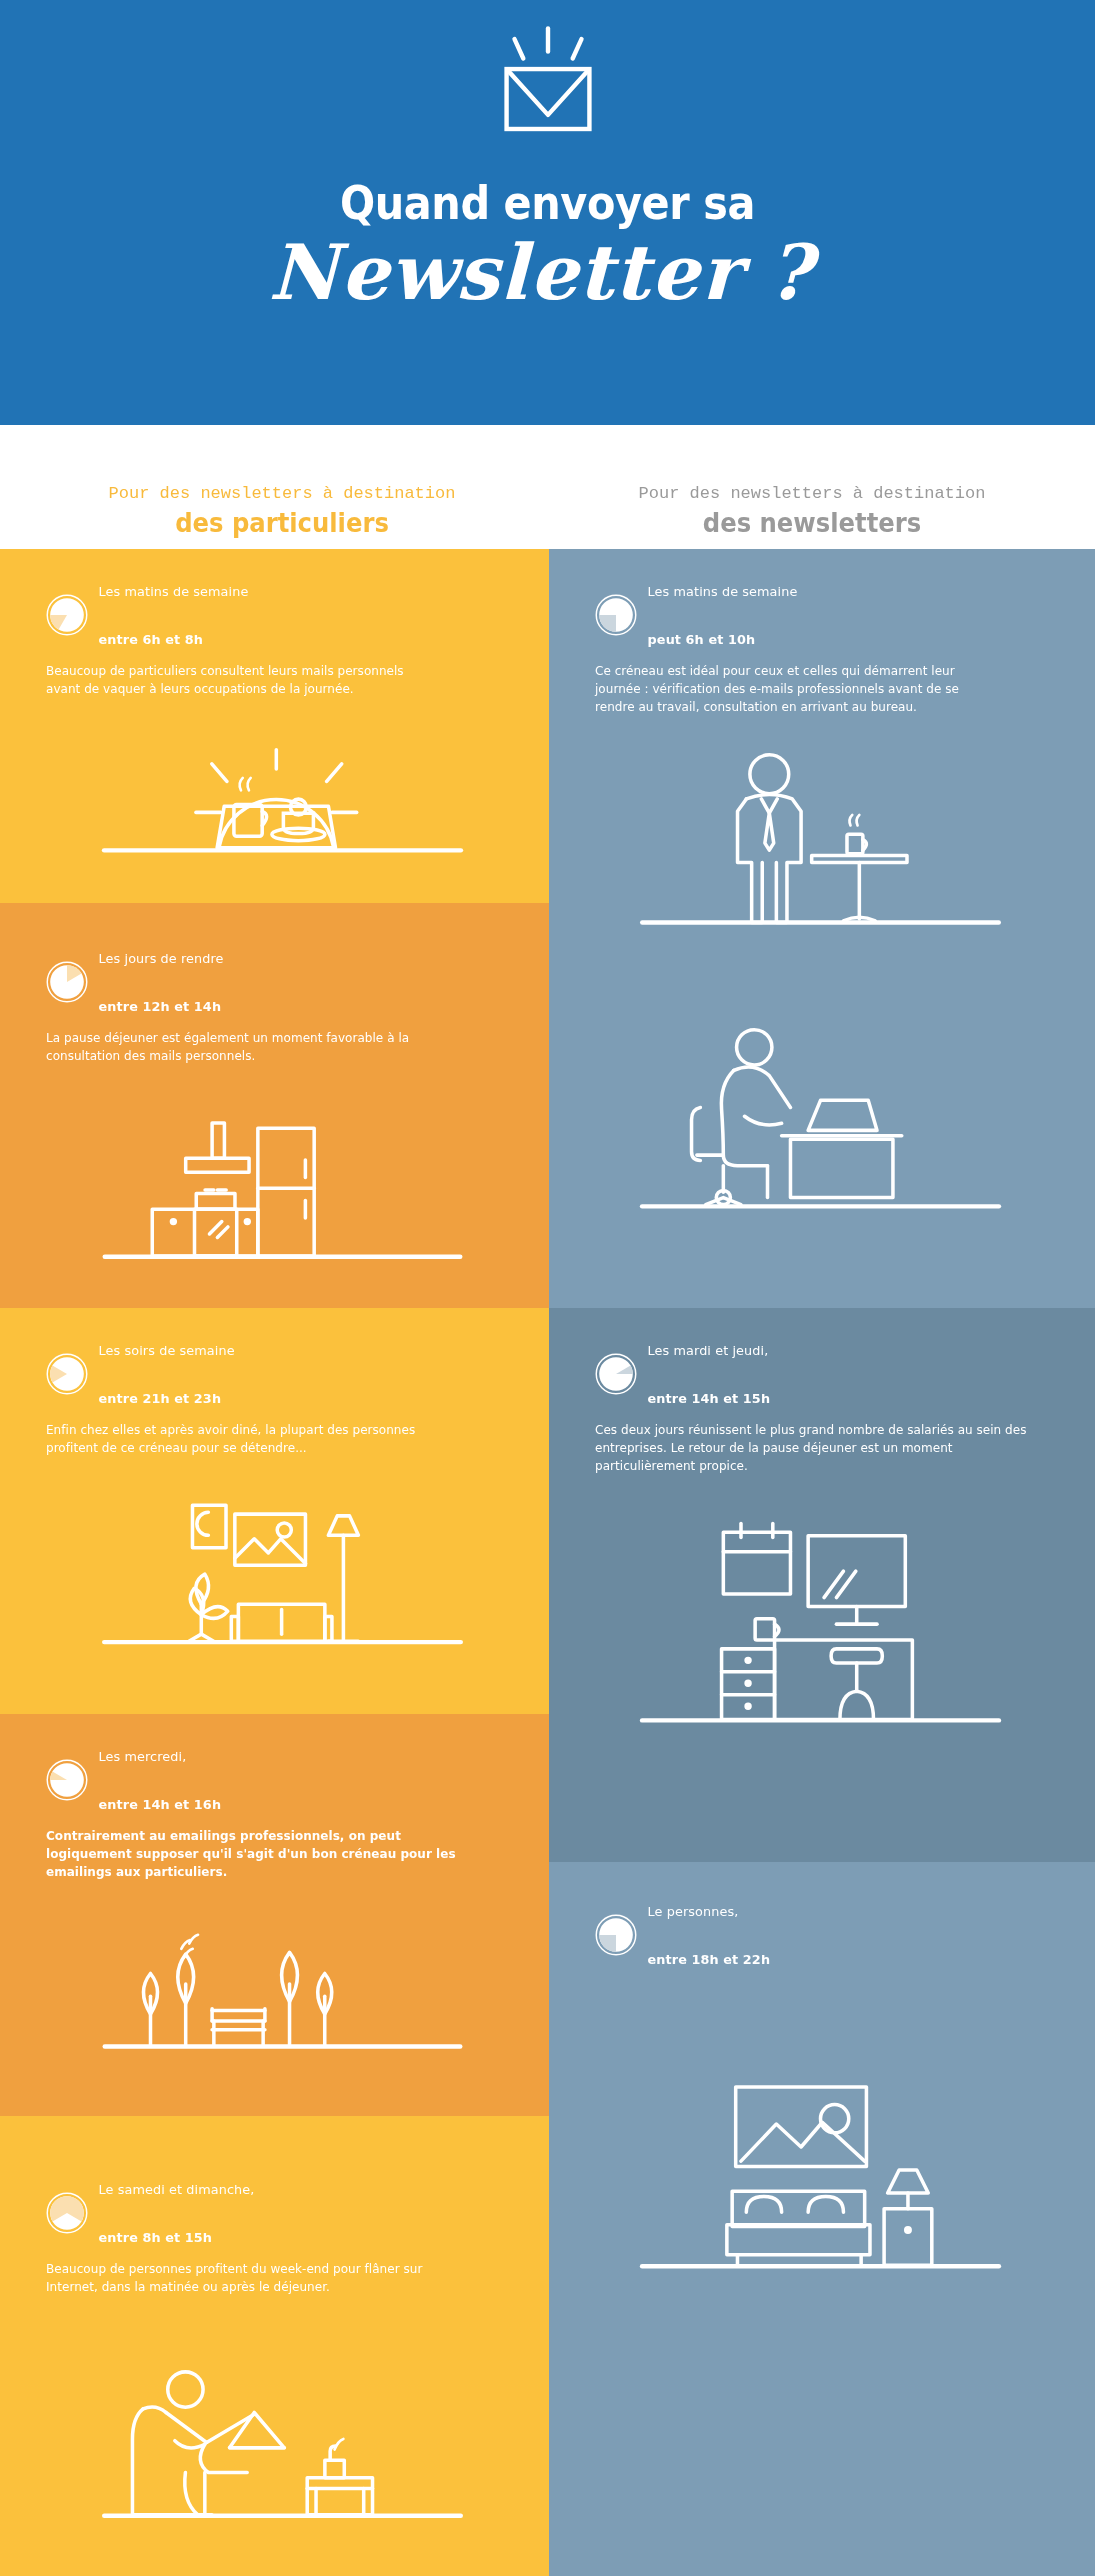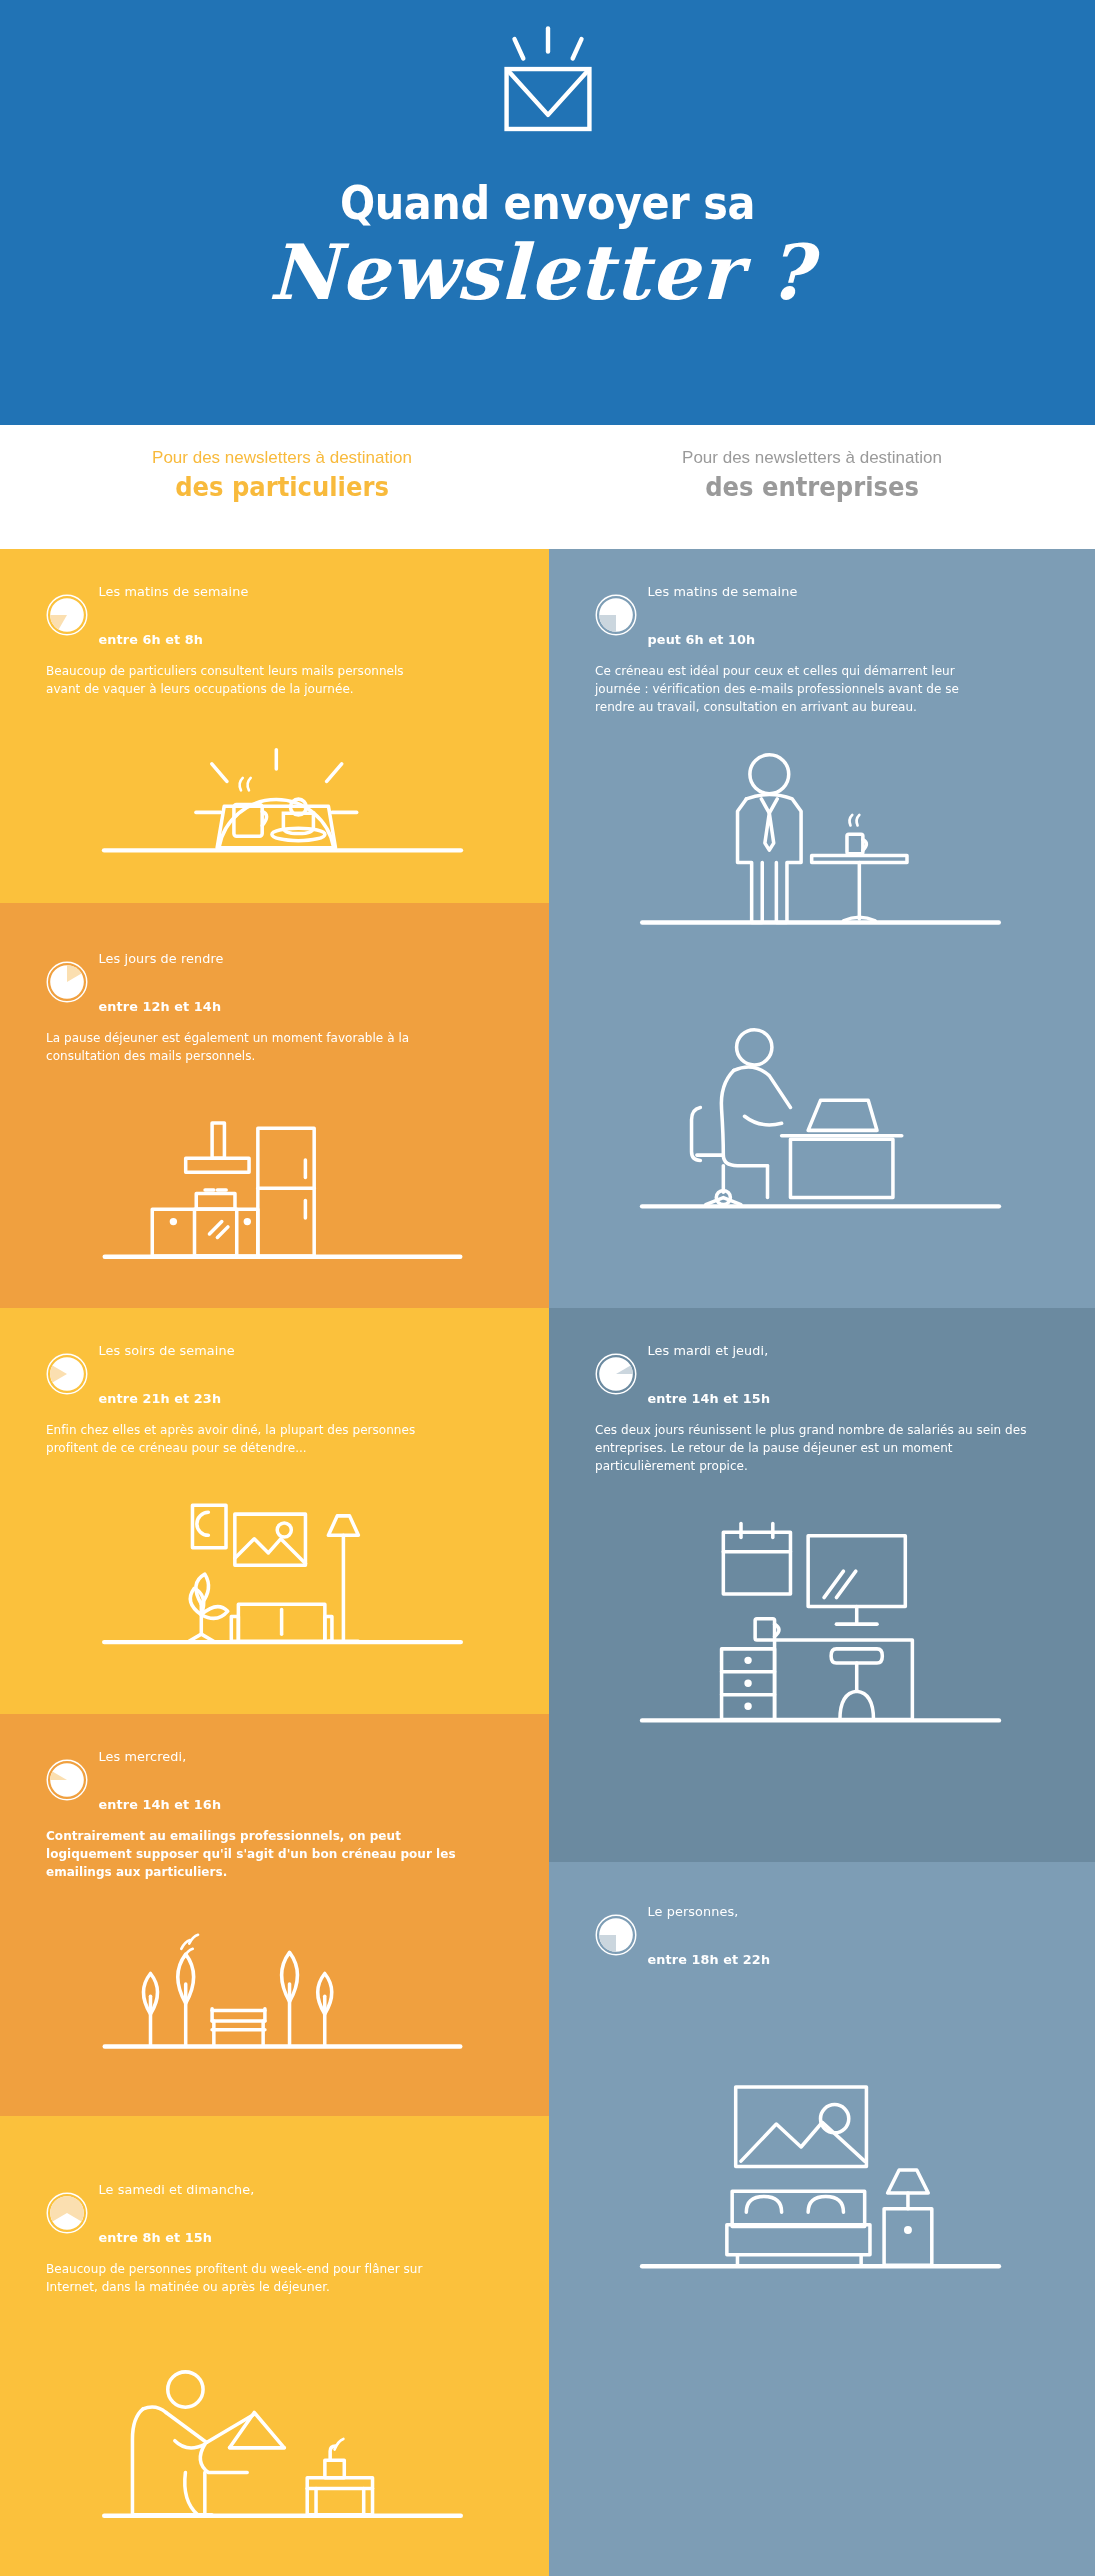--- a/index.html
+++ b/index.html
@@ -65,23 +65,24 @@
   .coltitle {
     position: absolute;
     top: 23px;
     text-align: center;
     width: 494px;
   }
   .coltitle.left  { left: 35px;  }
   .coltitle.right { left: 565px; }
   .coltitle .sub {
     font-size: 17px;
-    font-family: Liberation Sans, sans-serif;
+    font-family: Liberation Mono, monospace;
     font-stretch: condensed;
     line-height: 1.2;
+    margin-top: 36px;
   }
   .coltitle .main {
     font-size: 27px;
     font-weight: bold;
     font-family: "DejaVu Sans", sans-serif;
     font-stretch: condensed;
     margin-top: 2.6px;
     line-height: 1.15;
   }
   .coltitle.left  .sub  { color: #F8BA3C; }
@@ -142,21 +143,21 @@
     <div class="title-script">Newsletter ?</div>
   </div>
 
   <div class="coltitles">
     <div class="coltitle left">
       <div class="sub">Pour des newsletters à destination</div>
       <div class="main">des particuliers</div>
     </div>
     <div class="coltitle right">
       <div class="sub">Pour des newsletters à destination</div>
-      <div class="main">des entreprises</div>
+      <div class="main">des newsletters</div>
     </div>
   </div>
 
   <div class="band left" style="top:549px;  height:354px; background:#FBC13C;"></div>
   <div class="band left" style="top:903px; height:405px; background:#F0A03F;"></div>
   <div class="band left" style="top:1308px; height:406px; background:#FBC13C;"></div>
   <div class="band left" style="top:1714px; height:402px; background:#F0A03F;"></div>
   <div class="band left" style="top:2116px; height:460px; background:#FBC13C;"></div>
 
   <div class="band right" style="top:549px;  height:759px; background:#7D9DB5;"></div>

